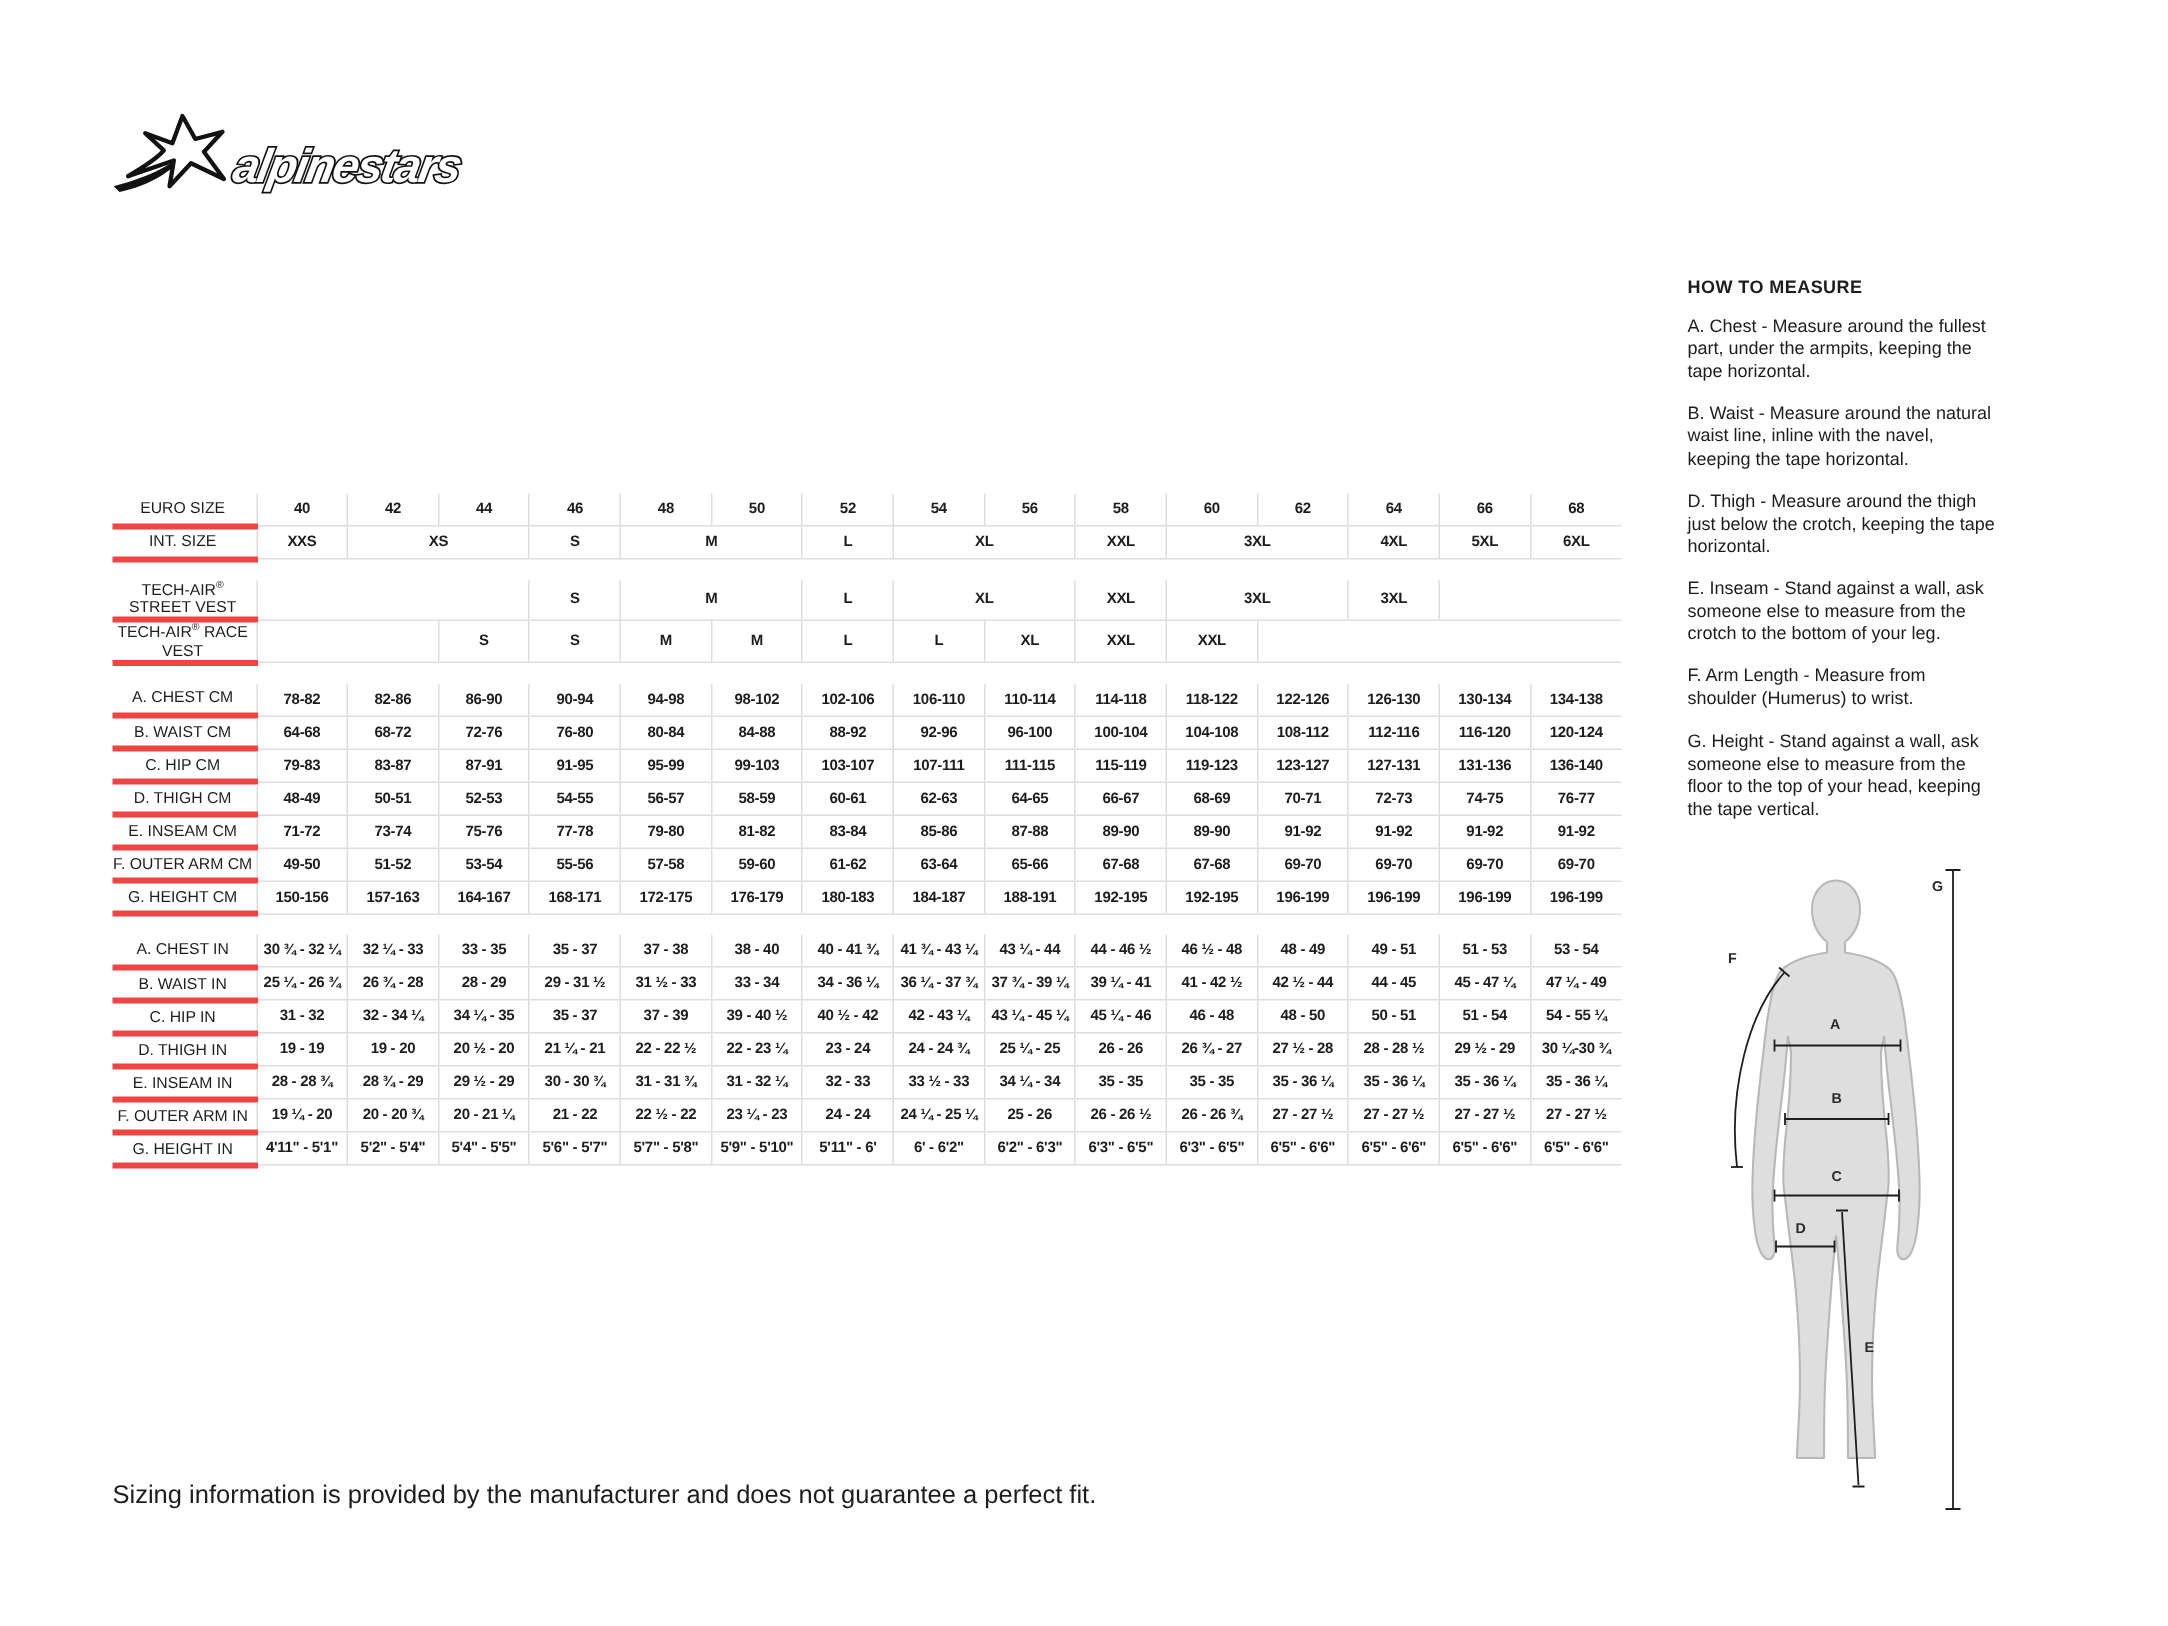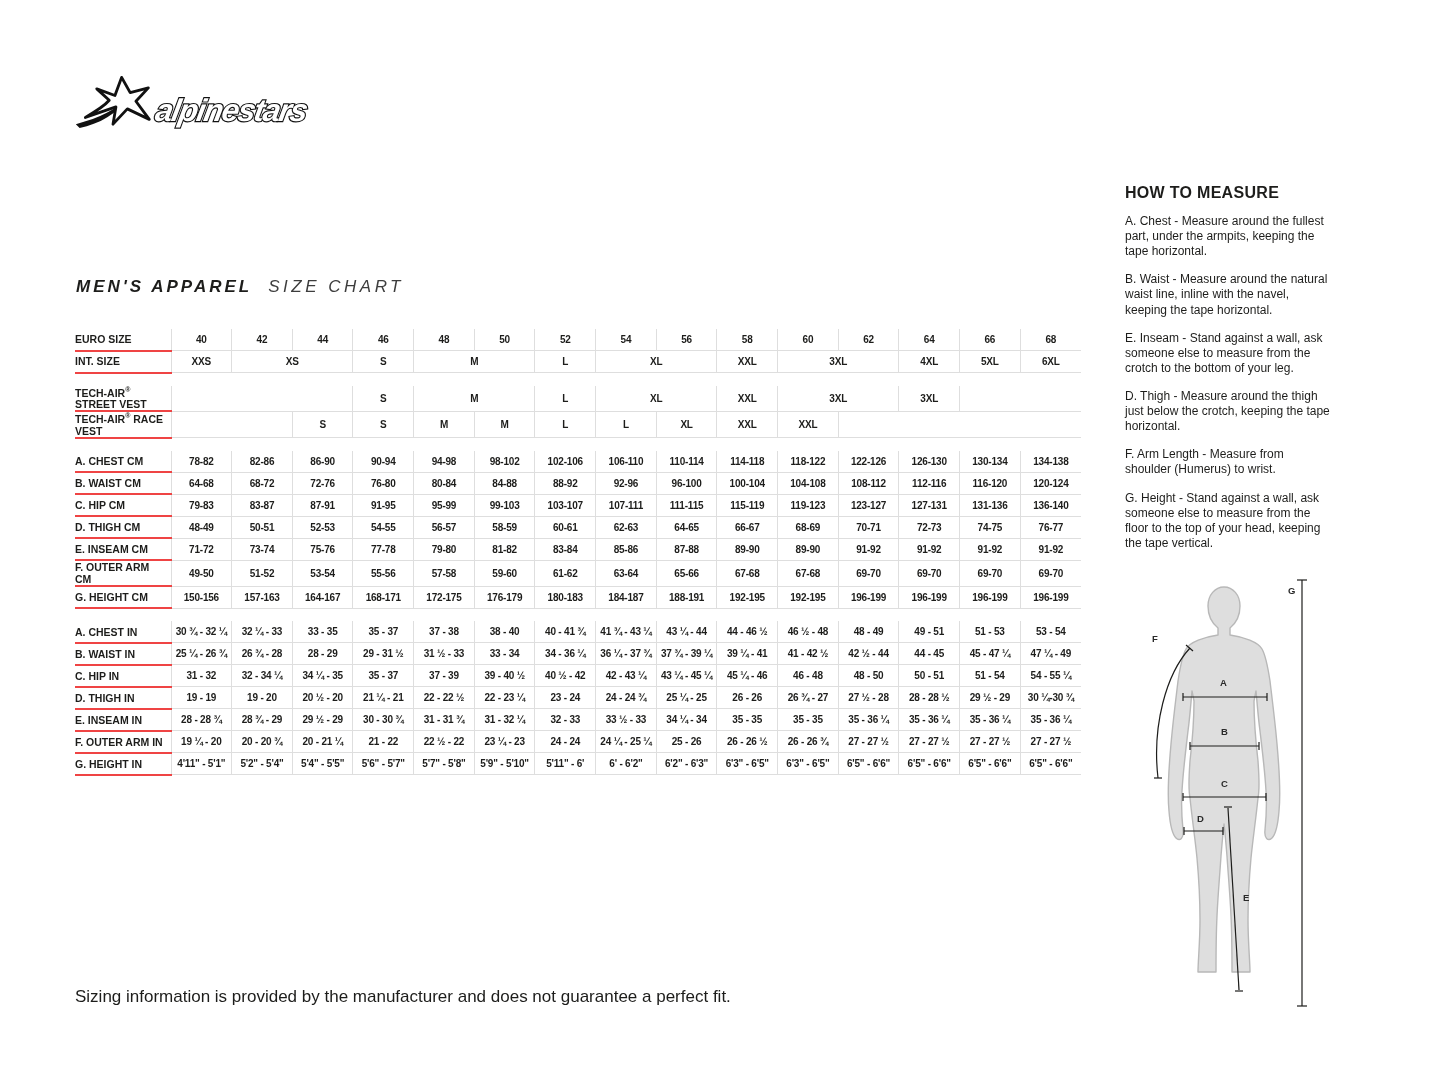--- a/index.html
+++ b/index.html
@@ -9,55 +9,52 @@
   .logo{position:absolute;left:72px;top:74px;}
   
   .title{position:absolute;left:76px;top:277px;font-size:17px;font-style:italic;white-space:nowrap;}
   .title .main{font-weight:bold;letter-spacing:3px;margin-right:16px;}
   .title .sub{font-weight:normal;color:#3d3d3d;letter-spacing:3.5px;}
   
   .sizes{position:absolute;left:75px;top:329px;}
   table.size-chart{border-collapse:collapse;table-layout:fixed;width:1006px;}
   table.size-chart col.lab{width:96px;}
   table.size-chart th{
-    text-align:left;font-size:10.5px;font-weight:bold;line-height:1.15;
+    text-align:center;font-size:10.5px;font-weight:normal;line-height:1.15;
     padding:0 2px 0 0;vertical-align:middle;
-    border-bottom:2px solid #ef4444;border-right:1px solid #dedede;}
+    border-bottom:4px solid #ef4444;border-right:1px solid #dedede;}
   table.size-chart th sup{font-size:7px;}
   table.size-chart td{
     text-align:center;font-size:10px;font-weight:bold;height:21px;
     padding:0 1px;vertical-align:middle;letter-spacing:-0.2px;
     border-bottom:1px solid #dedede;border-left:1px solid #dedede;}
   table.size-chart tr.gap td{border:none;height:12px;}
   
   .measure{position:absolute;left:1125px;top:184px;width:208px;}
-  .measure h3{margin:0 0 12px 0;font-size:16px;letter-spacing:0.3px;}
+  .measure h3{margin:0 0 12px 0;font-size:12px;letter-spacing:0.3px;}
   .measure p{margin:0 0 13px 0;font-size:12px;line-height:1.26;}
   
   .diagram{position:absolute;left:1140px;top:576px;}
   
   .footer{position:absolute;left:75px;top:986px;font-size:17px;line-height:1.24;}
   .footer p{margin:0 0 4px 0;}
 </style>
 </head>
 <body>
 
 <div class="page">
 
   <div class="logo">
     <svg width="250" height="64" viewBox="0 0 262 66">
       <path d="M4,52 C30,45 46,37 60,23 C48,41 28,52 8,56 Z" fill="#111"></path>
       <path d="M52,3 L61,19 L80,14 L67,28 L81,47 L58,36 L43,52 L46,34 L14,45 C26,38 34,33 39,27 L26,15 L45,22 Z" fill="#fff" stroke="#111" stroke-width="3" stroke-linejoin="round"></path>
       <text x="0" y="0" transform="translate(86,49) skewX(-10)" font-family="Liberation Sans, sans-serif" font-size="33" font-weight="bold" font-style="italic" letter-spacing="-1.5" fill="#ffffff" stroke="#111" stroke-width="2.4" paint-order="stroke">alpinestars</text>
     </svg>
   </div>
 
-  <div class="title">
-    <span class="main">MEN'S APPAREL</span><span class="sub">SIZE CHART</span>
-  </div>
 
   <div class="sizes">
     <table class="size-chart">
       <colgroup>
         <col class="lab">
           <col>
           <col>
           <col>
           <col>
           <col>
@@ -394,22 +391,22 @@
           </tr>
         </tbody>
     </table>
   </div>
 
   <div class="measure">
     <h3>HOW TO MEASURE</h3>
     <div>
         <p>A. Chest - Measure around the fullest part, under the armpits, keeping the tape horizontal.</p>
         <p>B. Waist - Measure around the natural waist line, inline with the navel, keeping the tape horizontal.</p>
+        <p>D. Thigh - Measure around the thigh just below the crotch, keeping the tape horizontal.</p>
         <p>E. Inseam - Stand against a wall, ask someone else to measure from the crotch to the bottom of your leg.</p>
-        <p>D. Thigh - Measure around the thigh just below the crotch, keeping the tape horizontal.</p>
         <p>F. Arm Length - Measure from shoulder (Humerus) to wrist.</p>
         <p>G. Height - Stand against a wall, ask someone else to measure from the floor to the top of your head, keeping the tape vertical.</p>
       </div>
   </div>
 
   <div class="diagram">
     <svg width="185" height="440" viewBox="0 0 185 440">
       <path d="M84,11 C93,11 100,19 100,30 C100,41 95,48 90,52 L90,59
                C104,61 118,66 122,73 C126,80 128,92 130,105 C132,122 135,145 137,168
                C139,190 141,215 139,235 C138,248 136,258 132,262 C128,266 124,262 125,254

